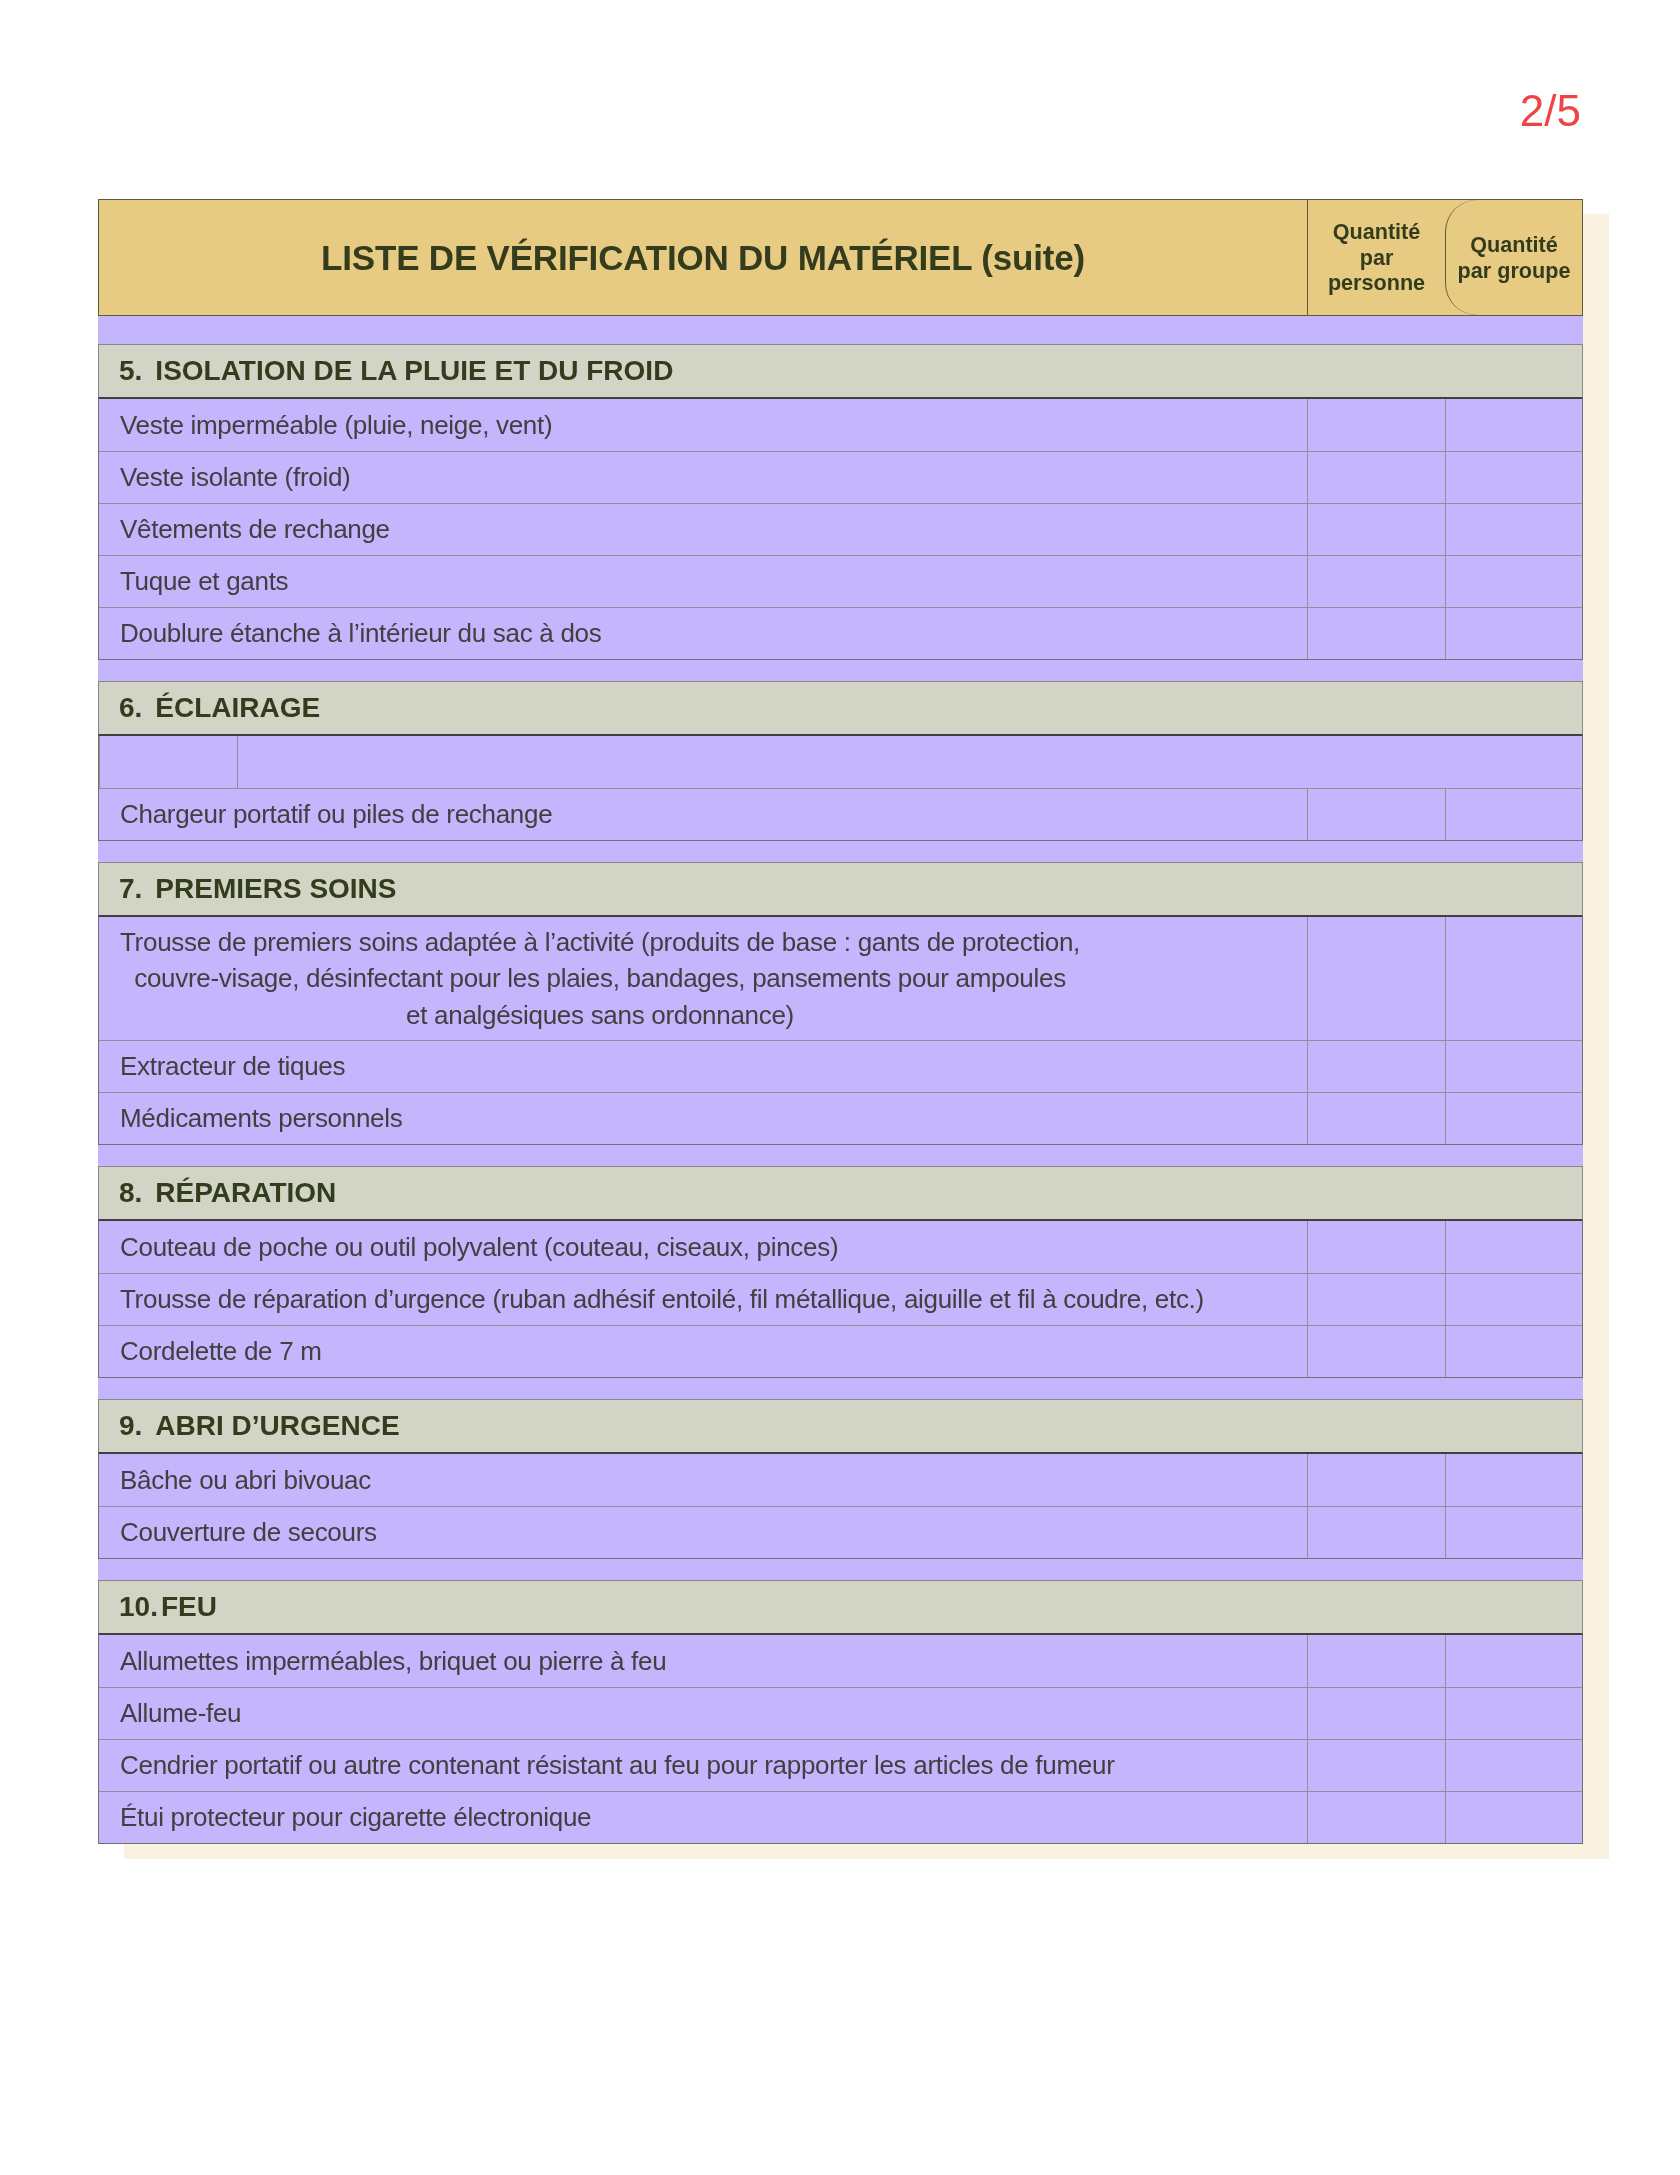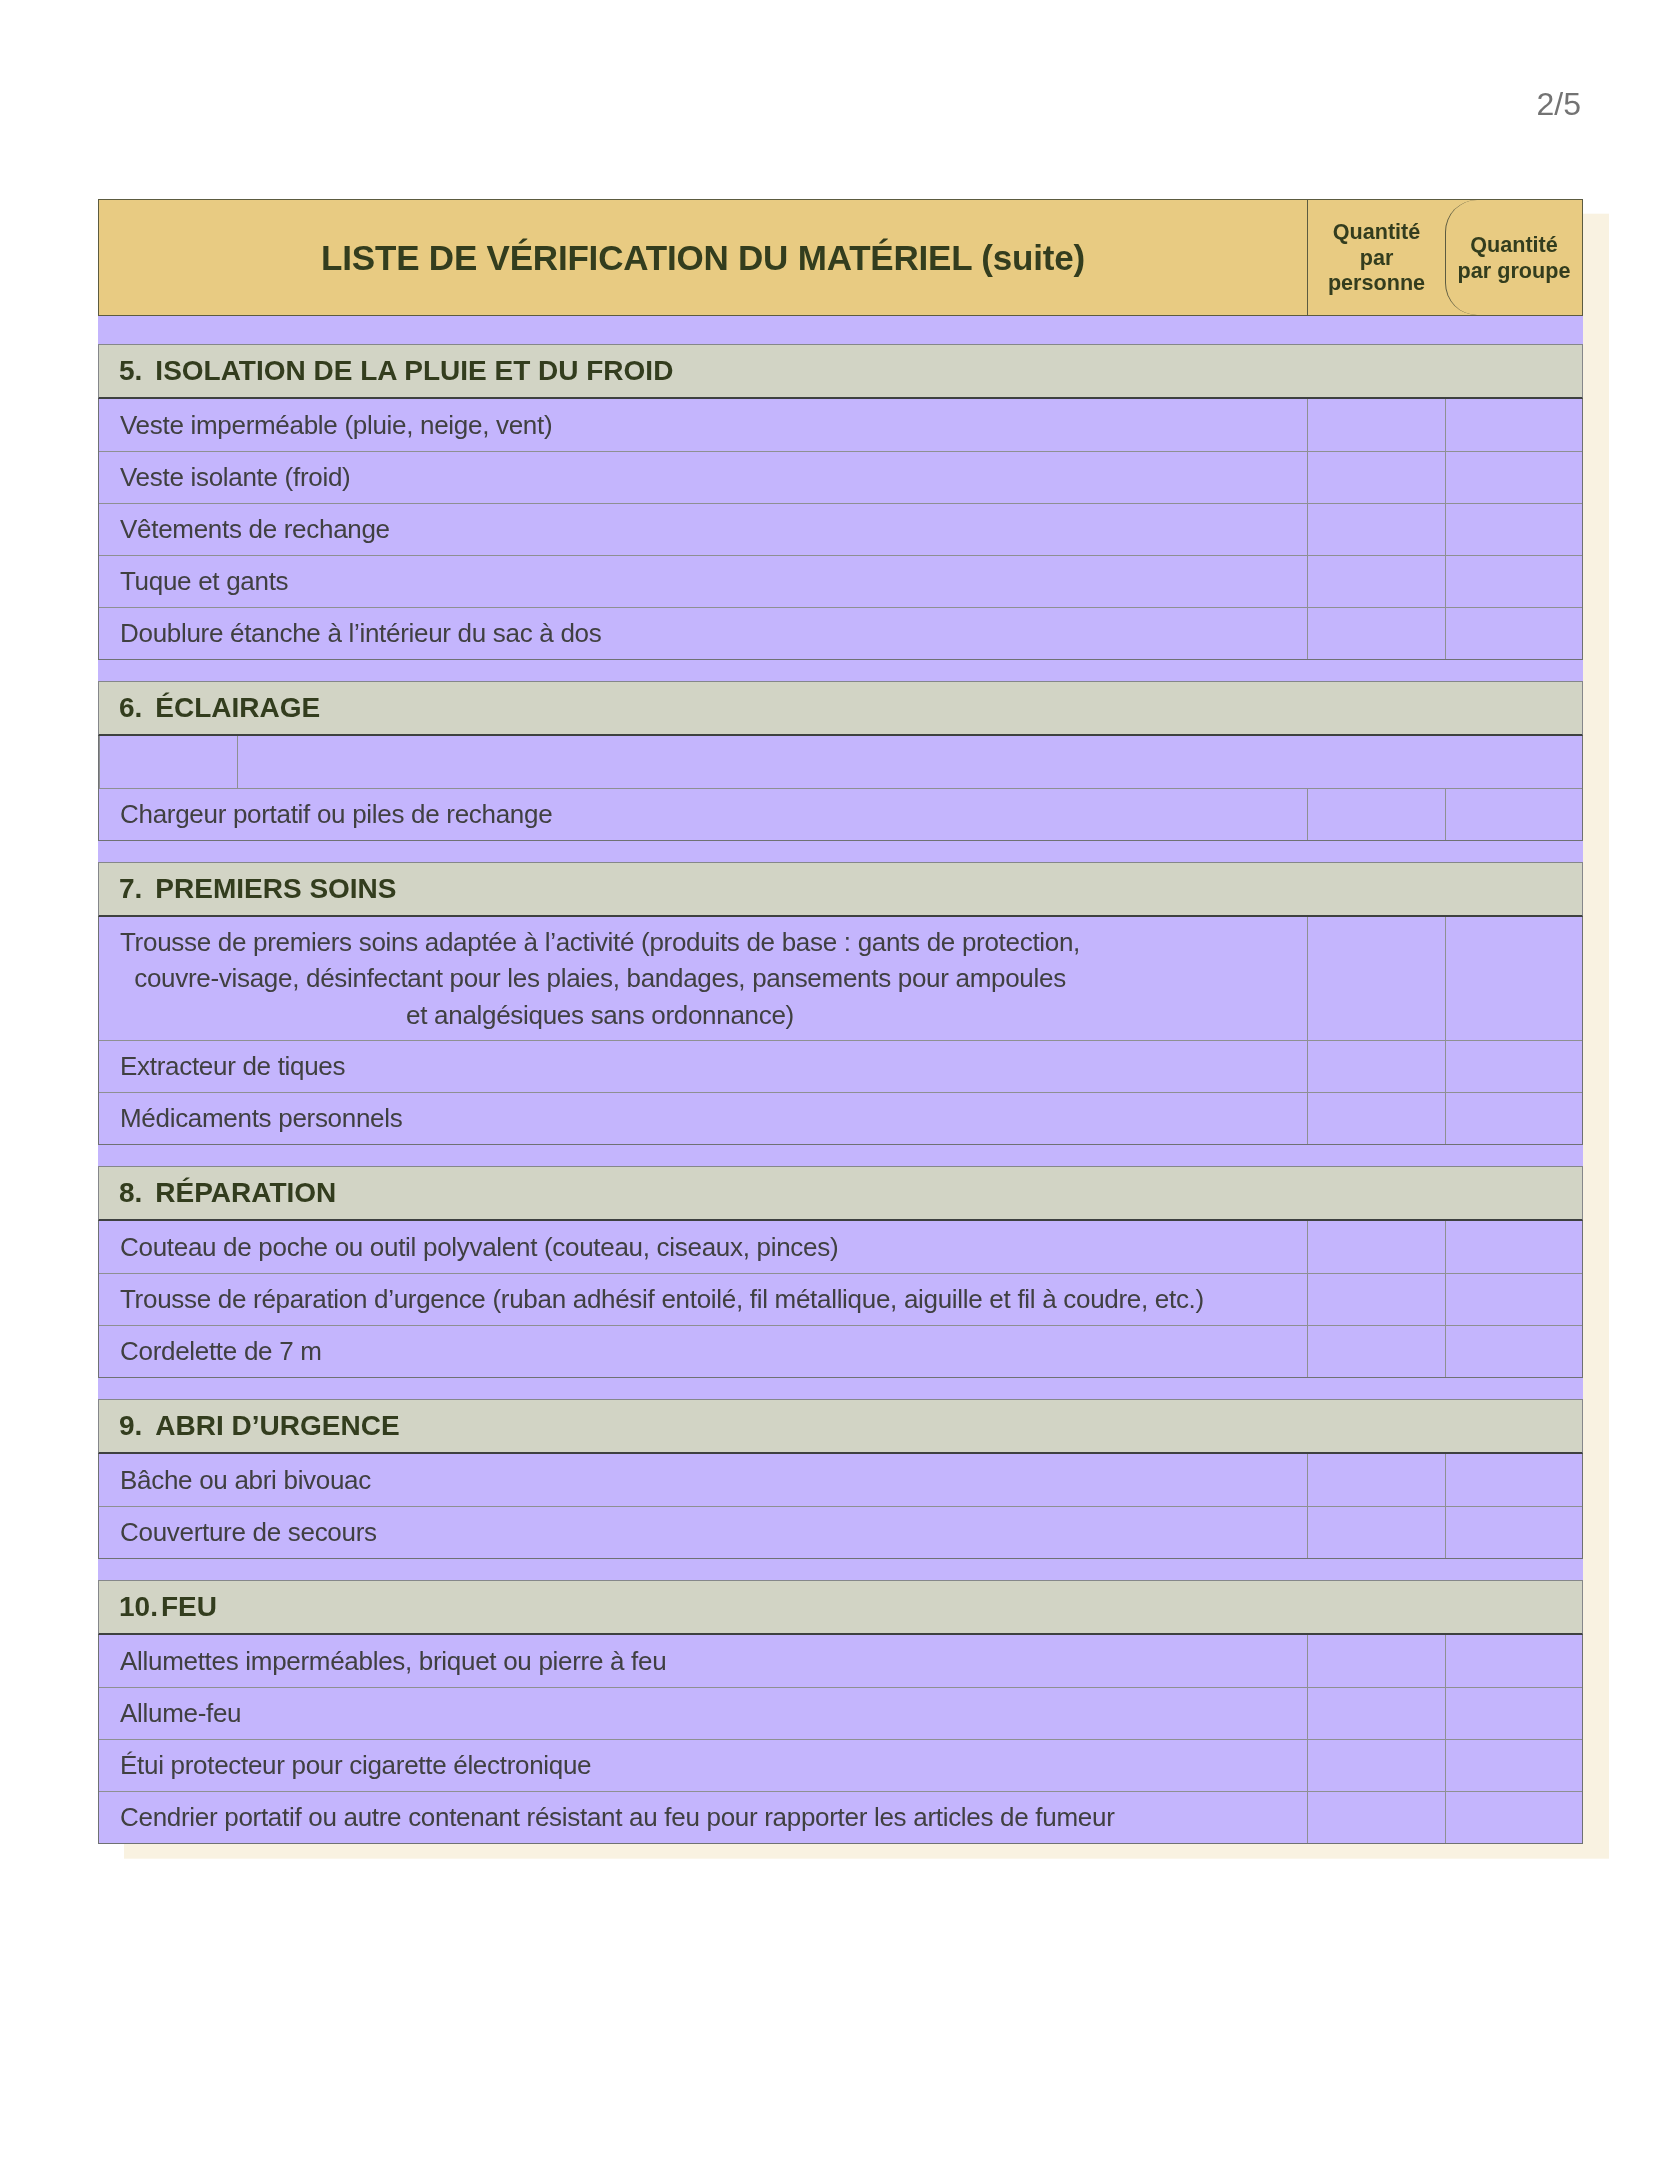--- a/index.html
+++ b/index.html
@@ -8,22 +8,22 @@
     position: relative;
     width: 1681px;
     height: 2176px;
     background: #ffffff;
     overflow: hidden;
   }
   .page-number {
     position: absolute;
     top: 86px;
     right: 100px;
-    font-size: 32px;
-    color: #737373;
+    font-size: 44px;
+    color: #ef4444;
   }
   .content {
     position: absolute;
     left: 98px;
     top: 199px;
     width: 1485px;
     background: #c4b5fd;
     box-shadow: 26px 14.7px 0 0 #f9f2e1;
   }
   
@@ -240,26 +240,26 @@
           <div class="cell-item">Allumettes imperméables, briquet ou pierre à feu</div>
           <div class="cell-qty"></div>
           <div class="cell-qty last"></div>
         </div>
         <div class="row">
           <div class="cell-item">Allume-feu</div>
           <div class="cell-qty"></div>
           <div class="cell-qty last"></div>
         </div>
         <div class="row">
+          <div class="cell-item">Cendrier portatif ou autre contenant résistant au feu pour rapporter les articles de fumeur</div>
+          <div class="cell-qty"></div>
+          <div class="cell-qty last"></div>
+        </div>
+        <div class="row">
           <div class="cell-item">Étui protecteur pour cigarette électronique</div>
-          <div class="cell-qty"></div>
-          <div class="cell-qty last"></div>
-        </div>
-        <div class="row">
-          <div class="cell-item">Cendrier portatif ou autre contenant résistant au feu pour rapporter les articles de fumeur</div>
           <div class="cell-qty"></div>
           <div class="cell-qty last"></div>
         </div>
       </div>
     </div>
 
   </div>
 </div>
 
 

